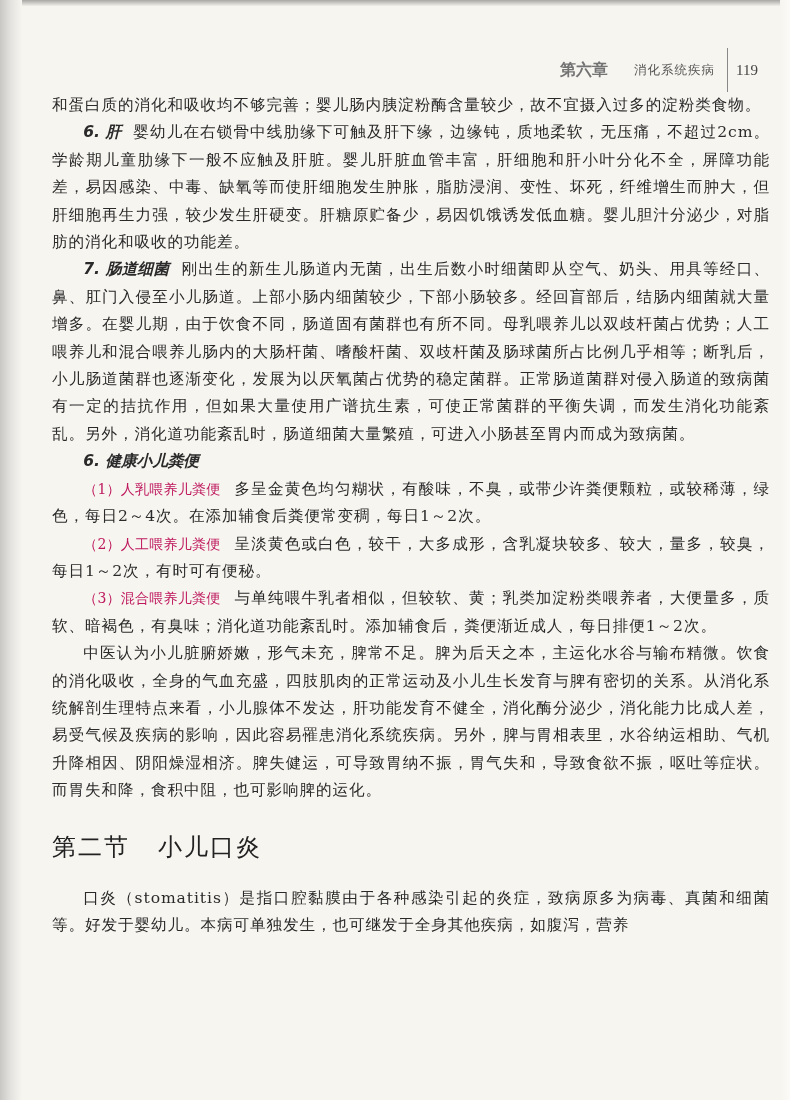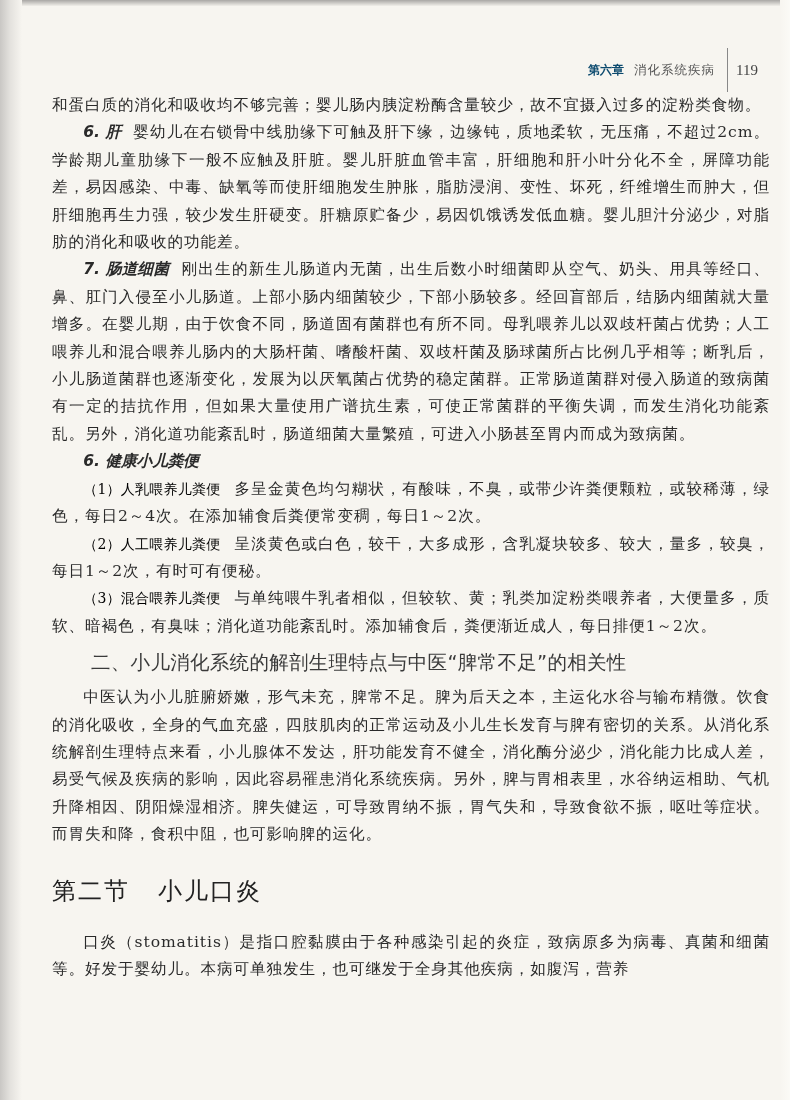--- a/index.html
+++ b/index.html
@@ -18,31 +18,31 @@
     background:linear-gradient(to bottom, #a9a7a5, #f1efea);
   }
   .right-edge {
     position:absolute; right:0; top:0; width:10px; height:1100px;
     background:linear-gradient(to right, #f7f5f0, #fbfaf6);
   }
   .header {
     position:absolute; top:48px; right:32px; height:44px;
     display:flex; align-items:center; font-size:14px;
   }
-  .header .chapter { font-family:"DejaVu Sans", sans-serif; font-weight:bold; color:#0c4a6e; margin-right:10px; font-size:12px;}
+  .header .chapter { font-family:"DejaVu Sans", sans-serif; font-weight:bold; color:#737373; margin-right:26px; font-size:16px;}
   .header .subject { font-family:Liberation Mono, monospace; color:#555; letter-spacing:1px; font-size:12.5px;}
   .header .rule { width:1px; height:44px; background:#888; margin:0 8px 0 12px; }
   .header .page { font-family:"Liberation Serif", serif; font-size:15px; color:#444; }
 
   .content { position:absolute; left:52px; top:92px; width:718px; }
   p.line, .para p { margin:0; }
   .para { font-size:15.6px; line-height:27.4px; letter-spacing:0.9px; text-align:justify; }
   .para .indent { text-indent:2em; }
   .bold-head { font-family:"DejaVu Sans", sans-serif; font-weight:bold; letter-spacing:0; margin-right:12px;font-style:italic; }
-  .kai { font-family:"DejaVu Serif", serif; font-size:14px; letter-spacing:0; margin-right:14px; color:#000000; }
+  .kai { font-family:"DejaVu Serif", serif; font-size:14px; letter-spacing:0; margin-right:14px; color:#be185d; }
 
   .sec-head {
     font-family:"DejaVu Sans", sans-serif; font-size:19.5px; font-weight:normal;
     color:#3a3a3a; margin:9px 0 8px 0; padding-left:2em; letter-spacing:0.3px;
   }
   .section-title {
     text-align:left; font-size:24px; letter-spacing:2px; margin:26px 0 22px 0; color:#222;
   }
   .section-title .gap { display:inline-block; width:28px; }
 </style>
@@ -80,21 +80,20 @@
   <div class="para">
     <p class="indent"><span class="kai">（1）人乳喂养儿粪便</span><span>多呈金黄色均匀糊状，有酸味，不臭，或带少许粪便颗粒，或较稀薄，绿色，每日2～4次。在添加辅食后粪便常变稠，每日1～2次。</span></p>
   </div>
   <div class="para">
     <p class="indent"><span class="kai">（2）人工喂养儿粪便</span><span>呈淡黄色或白色，较干，大多成形，含乳凝块较多、较大，量多，较臭，每日1～2次，有时可有便秘。</span></p>
   </div>
   <div class="para">
     <p class="indent"><span class="kai">（3）混合喂养儿粪便</span><span>与单纯喂牛乳者相似，但较软、黄；乳类加淀粉类喂养者，大便量多，质软、暗褐色，有臭味；消化道功能紊乱时。添加辅食后，粪便渐近成人，每日排便1～2次。</span></p>
   </div>
 
-  <div class="sec-head">二、小儿消化系统的解剖生理特点与中医“脾常不足”的相关性</div>
 
   <div class="para">
     <p class="indent">中医认为小儿脏腑娇嫩，形气未充，脾常不足。脾为后天之本，主运化水谷与输布精微。饮食的消化吸收，全身的气血充盛，四肢肌肉的正常运动及小儿生长发育与脾有密切的关系。从消化系统解剖生理特点来看，小儿腺体不发达，肝功能发育不健全，消化酶分泌少，消化能力比成人差，易受气候及疾病的影响，因此容易罹患消化系统疾病。另外，脾与胃相表里，水谷纳运相助、气机升降相因、阴阳燥湿相济。脾失健运，可导致胃纳不振，胃气失和，导致食欲不振，呕吐等症状。而胃失和降，食积中阻，也可影响脾的运化。</p>
   </div>
 
   <div class="section-title">
     <span>第二节</span><span class="gap"></span><span>小儿口炎</span>
   </div>
 
   <div class="para">

